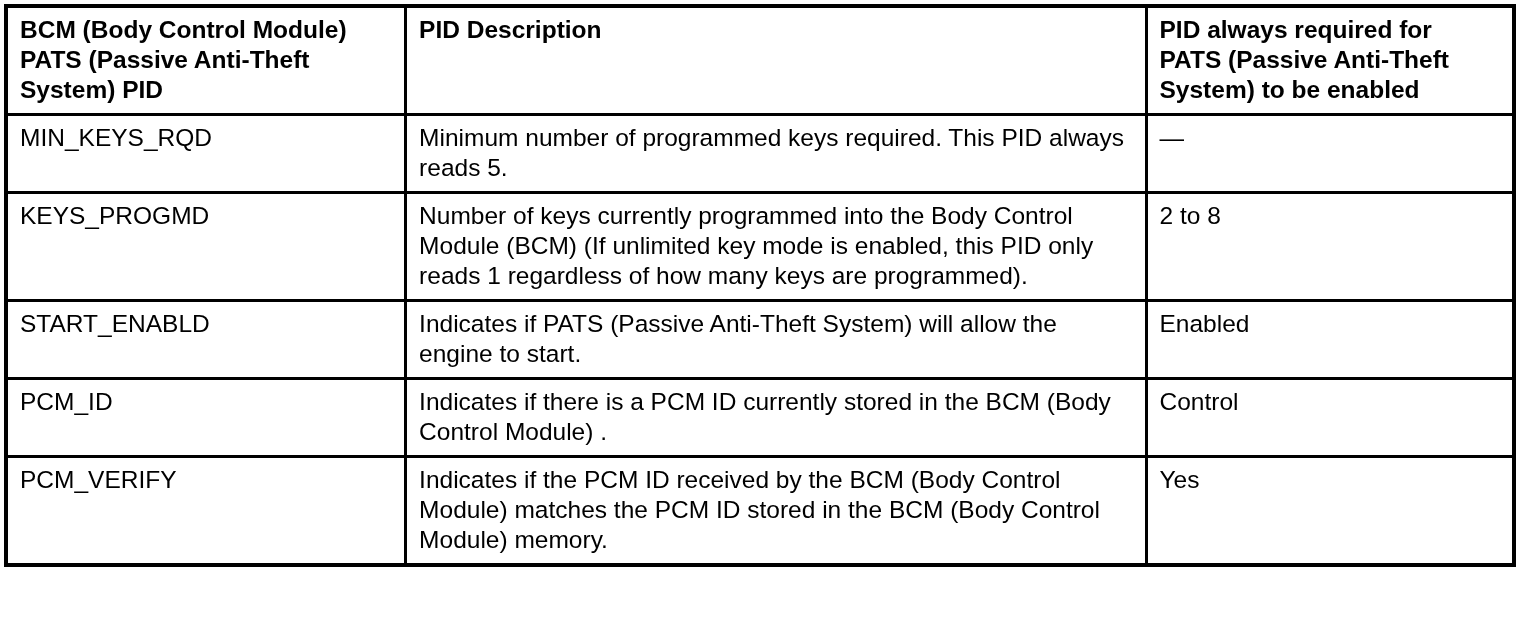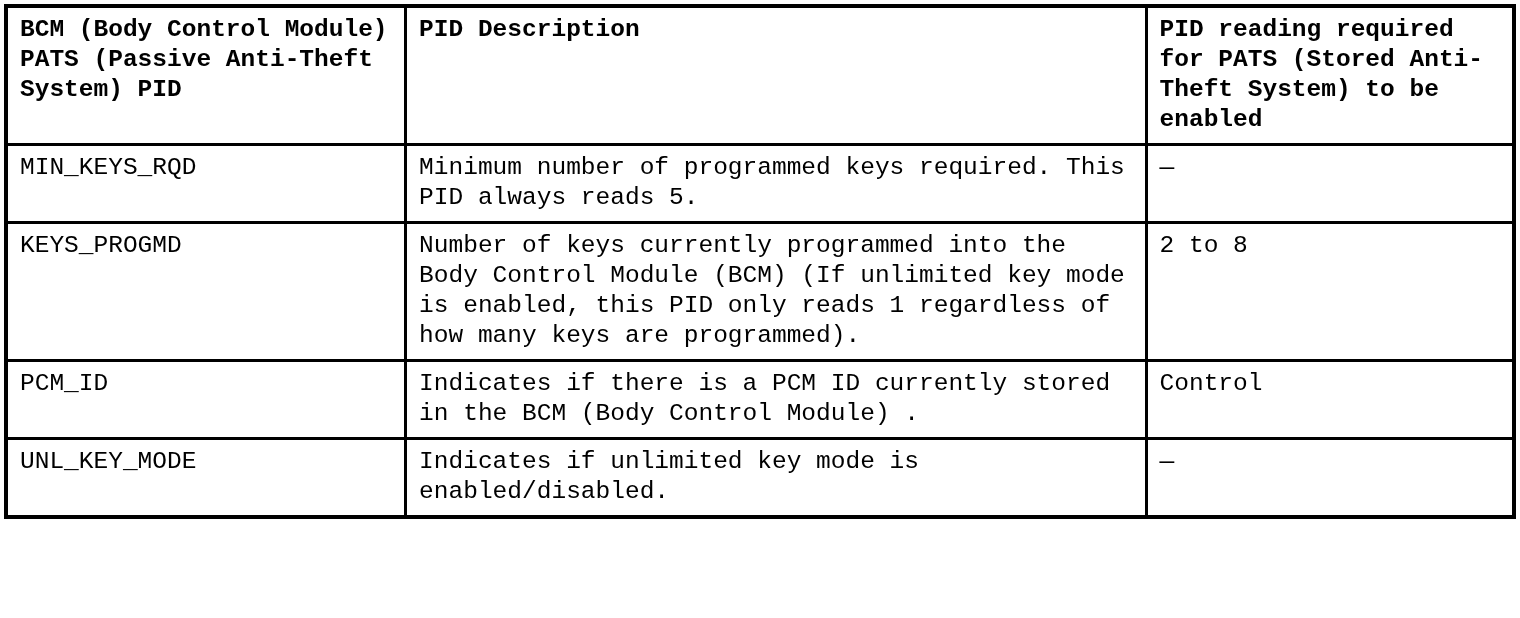--- a/index.html
+++ b/index.html
@@ -8,21 +8,21 @@
     background: #ffffff;
     width: 1520px;
     height: 618px;
     overflow: hidden;
   }
   .page {
     width: 1520px;
     height: 512px;
     box-sizing: border-box;
     padding: 4px;
-    font-family: Liberation Mono, monospace;
+    font-family: Liberation Sans, sans-serif;
     color: #000000;
   }
   table.pid-table {
     width: 1512px;
     border-collapse: collapse;
     table-layout: fixed;
     border: 4px solid #000000;
     background: #ffffff;
   }
   table.pid-table col.c1 { width: 26.5%; }
@@ -59,39 +59,44 @@
   <table class="pid-table">
     <colgroup>
       <col class="c1">
       <col class="c2">
       <col class="c3">
     </colgroup>
     <thead>
       <tr>
         <th>BCM (Body Control Module) PATS (Passive Anti-Theft System) PID</th>
         <th>PID Description</th>
-        <th>PID reading required for PATS (Stored Anti-Theft System) to be enabled</th>
+        <th>PID always required for PATS (Passive Anti-Theft System) to be enabled</th>
       </tr>
     </thead>
     <tbody id="table-body">
         <tr>
           <td>MIN_KEYS_RQD</td>
           <td>Minimum number of programmed keys required. This PID always reads 5.</td>
           <td>—</td>
         </tr>
         <tr>
           <td>KEYS_PROGMD</td>
           <td>Number of keys currently programmed into the Body Control Module (BCM) (If unlimited key mode is enabled, this PID only reads 1 regardless of how many keys are programmed).</td>
           <td>2 to 8</td>
         </tr>
         <tr>
+          <td>START_ENABLD</td>
+          <td>Indicates if PATS (Passive Anti-Theft System) will allow the engine to start.</td>
+          <td>Enabled</td>
+        </tr>
+        <tr>
           <td>PCM_ID</td>
           <td>Indicates if there is a PCM ID currently stored in the BCM (Body Control Module) .</td>
           <td>Control</td>
         </tr>
         <tr>
-          <td>UNL_KEY_MODE</td>
-          <td>Indicates if unlimited key mode is enabled/disabled.</td>
-          <td>—</td>
+          <td>PCM_VERIFY</td>
+          <td>Indicates if the PCM ID received by the BCM (Body Control Module) matches the PCM ID stored in the BCM (Body Control Module) memory.</td>
+          <td>Yes</td>
         </tr>
       </tbody>
   </table>
 </div>
 
 </body></html>

